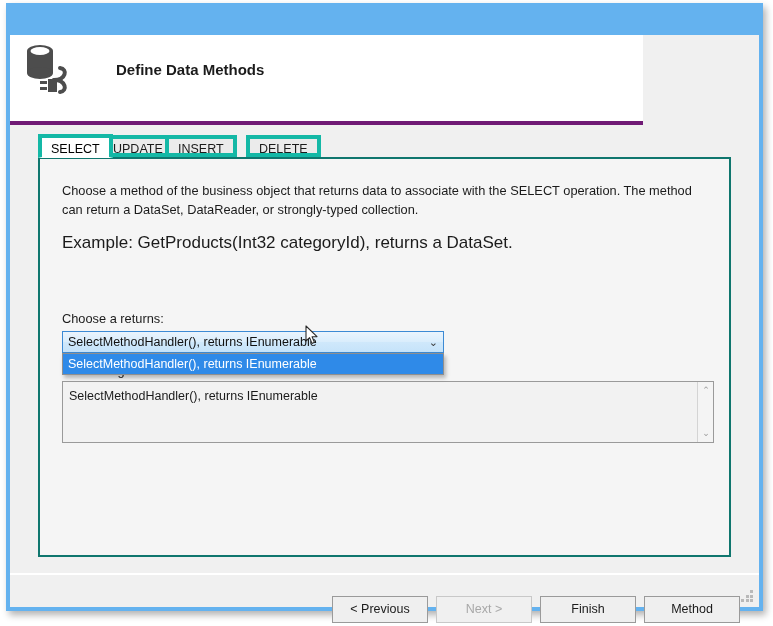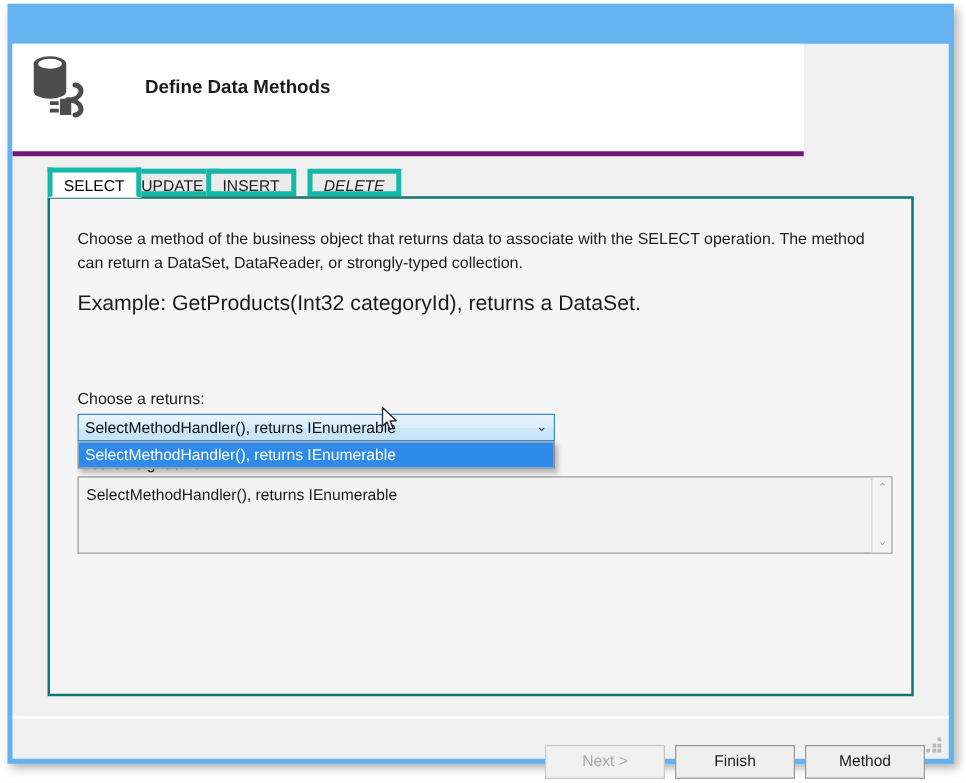--- a/index.html
+++ b/index.html
@@ -399,21 +399,21 @@
             <rect x="20" y="48" width="7" height="3" fill="#4d4d4d"></rect>
           </svg>
         </div>
         <div class="header-title">Define Data Methods</div>
       </div>
 
       <div class="tabstrip">
         <div class="tab active" style="left:0px;">SELECT</div>
         <div class="tab" style="left:62px;">UPDATE</div>
         <div class="tab" style="left:127px;">INSERT</div>
-        <div class="tab" style="left:208px;font-style:italic;">DELETE</div>
+        <div class="tab" style="left:208px;">DELETE</div>
       </div>
 
       <div class="tabpanel">
 
         <div class="desc">Choose a method of the business object that returns data to associate with the SELECT operation. The method can return a DataSet, DataReader, or strongly-typed collection.</div>
         <div class="example">Example: GetProducts(Int32 categoryId), returns a DataSet.</div>
 
         <div class="label-choose">Choose a returns:</div>
 
         <div class="label-signature">Method signature:</div>
@@ -432,20 +432,21 @@
           <div class="sig-scroll">
             <div class="arrow up">⌃</div>
             <div class="arrow down">⌄</div>
           </div>
         </div>
 
       </div>
 
       <div class="footer-sep"></div>
 
+      <div class="btn btn-prev">&lt; Previous</div>
       <div class="btn btn-next disabled">Next &gt;</div>
       <div class="btn btn-finish">Finish</div>
       <div class="btn btn-cancel">Method</div>
 
       <div class="grip">
         <i style="left:9px;  top:0px;"></i>
         <i style="left:4.5px;top:4.5px;"></i>
         <i style="left:9px;  top:4.5px;"></i>
         <i style="left:0px;  top:9px;"></i>
         <i style="left:4.5px;top:9px;"></i>

